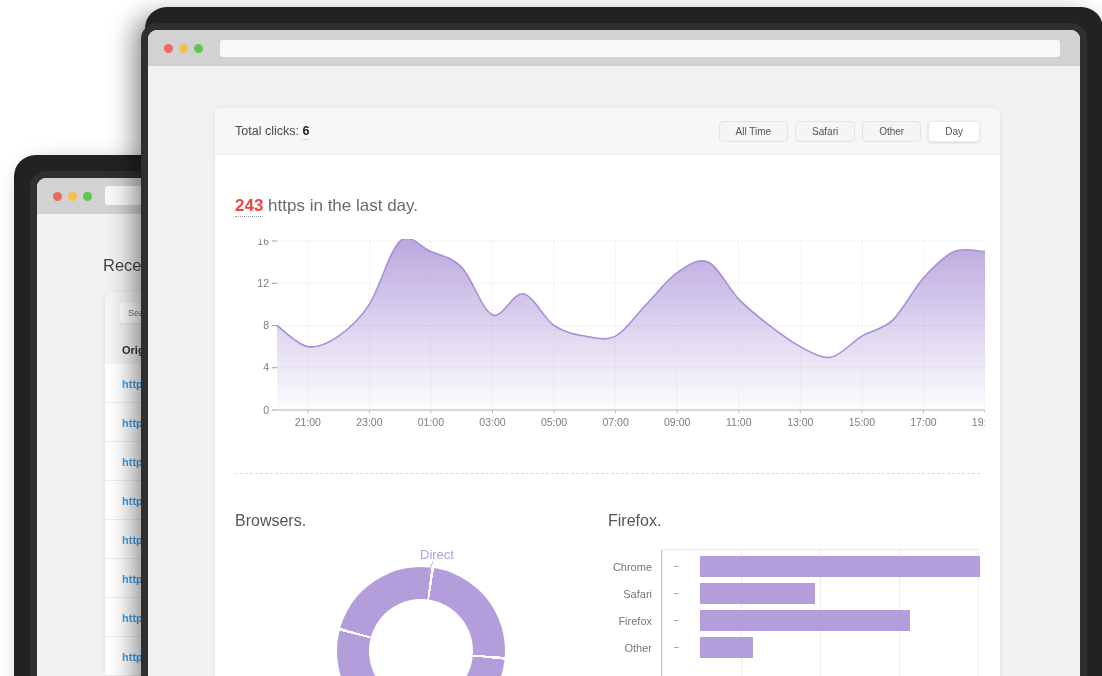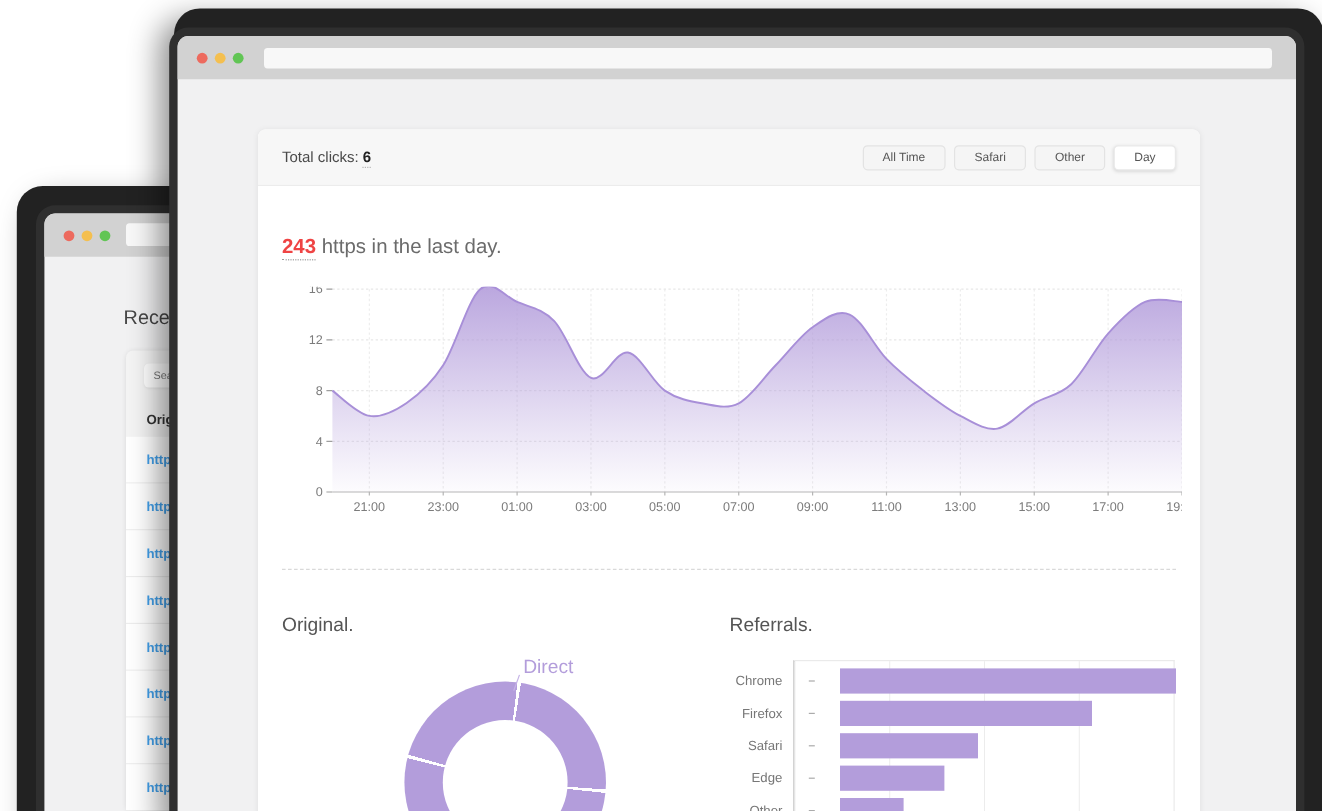--- a/index.html
+++ b/index.html
@@ -64,21 +64,21 @@
   .area-wrap{margin-top:23px;}
   .section-divider{margin-top:30px;border-top:1px dashed #d9d9d9;height:0;}
   .sections{display:flex;}
   .col-left{width:373px;position:relative;}
   .col-right{flex:1;}
   .sec-title{margin:37px 0 0 0;font-size:16px;font-weight:normal;color:#555;line-height:19px;}
 
   
   .donut{position:relative;width:168px;height:168px;border-radius:50%;margin:37px 0 0 102px;}
   .donut-hole{position:absolute;left:32px;top:32px;width:104px;height:104px;border-radius:50%;background:#ffffff;}
-  .donut-label{position:absolute;left:99px;top:-20px;font-size:16px;color:#b39ddb;white-space:nowrap;}
+  .donut-label{position:absolute;left:83px;top:-20px;font-size:13px;color:#b39ddb;white-space:nowrap;}
   .donut-line{position:absolute;left:93px;top:-6px;width:1px;height:14px;background:#c5b3e6;transform:rotate(20deg);}
 
   
   .bars{position:relative;margin-top:19px;height:140px;}
   .bars-overlay{
     position:absolute;left:53px;right:1px;top:0;bottom:0;
     border-left:1px solid #c9c9c9;border-top:1px solid #eaeaea;border-right:1px solid #ededed;
     background-image:linear-gradient(to right,#ececec 1px,transparent 1px);
     background-size:25% 100%;
   }
@@ -209,58 +209,51 @@
               <text x="688.4347826086957" y="187" text-anchor="middle" font-size="10.5" fill="#7c7c7c">17:00</text>
               <line x1="750" y1="171" x2="750" y2="174" stroke="#b5b5b5"></line>
               <text x="750" y="187" text-anchor="middle" font-size="10.5" fill="#7c7c7c">19:00</text>
               <path d="M42.0,86.5C47.1,90.0 62.5,105.9 72.8,107.6C83.0,109.4 93.3,104.1 103.6,97.1C113.8,90.0 124.1,81.2 134.3,65.4C144.6,49.5 154.9,10.8 165.1,2.0C175.4,-6.8 185.7,8.2 195.9,12.6C206.2,17.0 216.4,17.8 226.7,28.4C237.0,39.0 247.2,71.5 257.5,75.9C267.7,80.3 278.0,53.1 288.3,54.8C298.5,56.6 308.8,79.5 319.0,86.5C329.3,93.5 339.6,95.3 349.8,97.1C360.1,98.8 370.3,102.3 380.6,97.1C390.9,91.8 401.1,75.9 411.4,65.4C421.7,54.8 431.9,40.7 442.2,33.7C452.4,26.6 462.7,18.7 473.0,23.1C483.2,27.5 493.5,49.5 503.7,60.1C514.0,70.7 524.3,78.6 534.5,86.5C544.8,94.4 555.0,102.3 565.3,107.6C575.6,112.9 585.8,119.9 596.1,118.2C606.3,116.4 616.6,103.2 626.9,97.1C637.1,90.9 647.4,90.9 657.7,81.2C667.9,71.5 678.2,50.4 688.4,39.0C698.7,27.5 709.0,17.0 719.2,12.6C729.5,8.2 744.9,12.6 750.0,12.6L750,171L42,171Z" fill="url(#ag)" stroke="none"></path>
               <path d="M42.0,86.5C47.1,90.0 62.5,105.9 72.8,107.6C83.0,109.4 93.3,104.1 103.6,97.1C113.8,90.0 124.1,81.2 134.3,65.4C144.6,49.5 154.9,10.8 165.1,2.0C175.4,-6.8 185.7,8.2 195.9,12.6C206.2,17.0 216.4,17.8 226.7,28.4C237.0,39.0 247.2,71.5 257.5,75.9C267.7,80.3 278.0,53.1 288.3,54.8C298.5,56.6 308.8,79.5 319.0,86.5C329.3,93.5 339.6,95.3 349.8,97.1C360.1,98.8 370.3,102.3 380.6,97.1C390.9,91.8 401.1,75.9 411.4,65.4C421.7,54.8 431.9,40.7 442.2,33.7C452.4,26.6 462.7,18.7 473.0,23.1C483.2,27.5 493.5,49.5 503.7,60.1C514.0,70.7 524.3,78.6 534.5,86.5C544.8,94.4 555.0,102.3 565.3,107.6C575.6,112.9 585.8,119.9 596.1,118.2C606.3,116.4 616.6,103.2 626.9,97.1C637.1,90.9 647.4,90.9 657.7,81.2C667.9,71.5 678.2,50.4 688.4,39.0C698.7,27.5 709.0,17.0 719.2,12.6C729.5,8.2 744.9,12.6 750.0,12.6" fill="none" stroke="#a88fd8" stroke-width="1.6"></path>
             </svg>
         </div>
         <div class="section-divider"></div>
         <div class="sections">
           <div class="col-left">
-            <h3 class="sec-title">Original.</h3>
+            <h3 class="sec-title">Browsers.</h3>
             <div class="donut" id="donut" style="background: conic-gradient(rgb(179, 157, 219) 0deg, rgb(179, 157, 219) 7deg, rgb(255, 255, 255) 7deg, rgb(255, 255, 255) 9deg, rgb(179, 157, 219) 9deg, rgb(179, 157, 219) 94deg, rgb(255, 255, 255) 94deg, rgb(255, 255, 255) 96deg, rgb(179, 157, 219) 96deg, rgb(179, 157, 219) 284deg, rgb(255, 255, 255) 284deg, rgb(255, 255, 255) 286deg, rgb(179, 157, 219) 286deg, rgb(179, 157, 219) 360deg);">
               <div class="donut-hole"></div>
               <div class="donut-line"></div>
               <div class="donut-label">Direct</div>
             </div>
           </div>
           <div class="col-right">
-            <h3 class="sec-title">Referrals.</h3>
+            <h3 class="sec-title">Firefox.</h3>
             <div class="bars">
               <div class="bars-overlay"></div>
               <div class="bar-rows" id="bar-rows">
                   <div class="bar-row">
                     <span class="bar-label">Chrome</span>
                     <span class="bar-tick"></span>
                     <div class="bar-track">
                       <div class="bar-fill" style="width: 100%; background: rgb(179, 157, 219);"></div>
                     </div>
                   </div>
                   <div class="bar-row">
+                    <span class="bar-label">Safari</span>
+                    <span class="bar-tick"></span>
+                    <div class="bar-track">
+                      <div class="bar-fill" style="width: 41%; background: rgb(179, 157, 219);"></div>
+                    </div>
+                  </div>
+                  <div class="bar-row">
                     <span class="bar-label">Firefox</span>
                     <span class="bar-tick"></span>
                     <div class="bar-track">
                       <div class="bar-fill" style="width: 75%; background: rgb(179, 157, 219);"></div>
-                    </div>
-                  </div>
-                  <div class="bar-row">
-                    <span class="bar-label">Safari</span>
-                    <span class="bar-tick"></span>
-                    <div class="bar-track">
-                      <div class="bar-fill" style="width: 41%; background: rgb(179, 157, 219);"></div>
-                    </div>
-                  </div>
-                  <div class="bar-row">
-                    <span class="bar-label">Edge</span>
-                    <span class="bar-tick"></span>
-                    <div class="bar-track">
-                      <div class="bar-fill" style="width: 31%; background: rgb(179, 157, 219);"></div>
                     </div>
                   </div>
                   <div class="bar-row">
                     <span class="bar-label">Other</span>
                     <span class="bar-tick"></span>
                     <div class="bar-track">
                       <div class="bar-fill" style="width: 19%; background: rgb(179, 157, 219);"></div>
                     </div>
                   </div>
                 </div>

